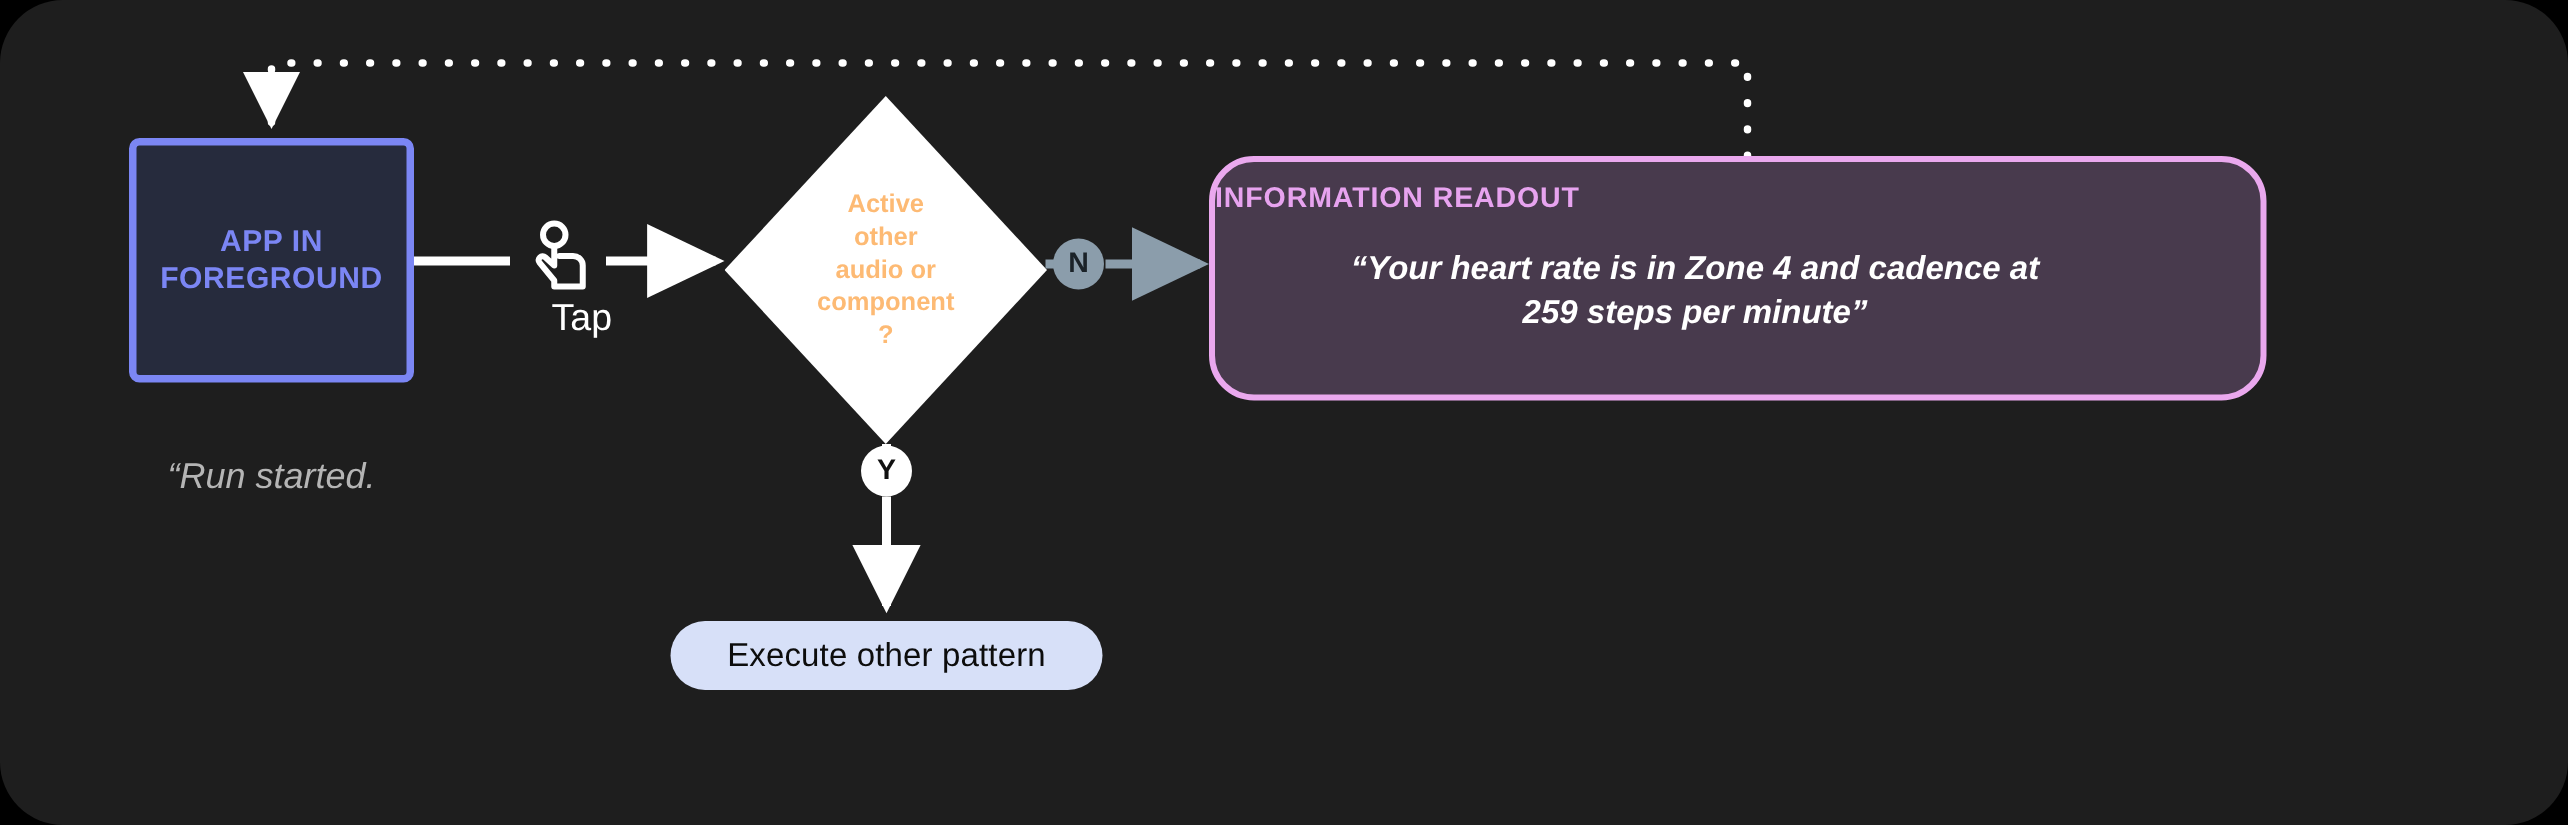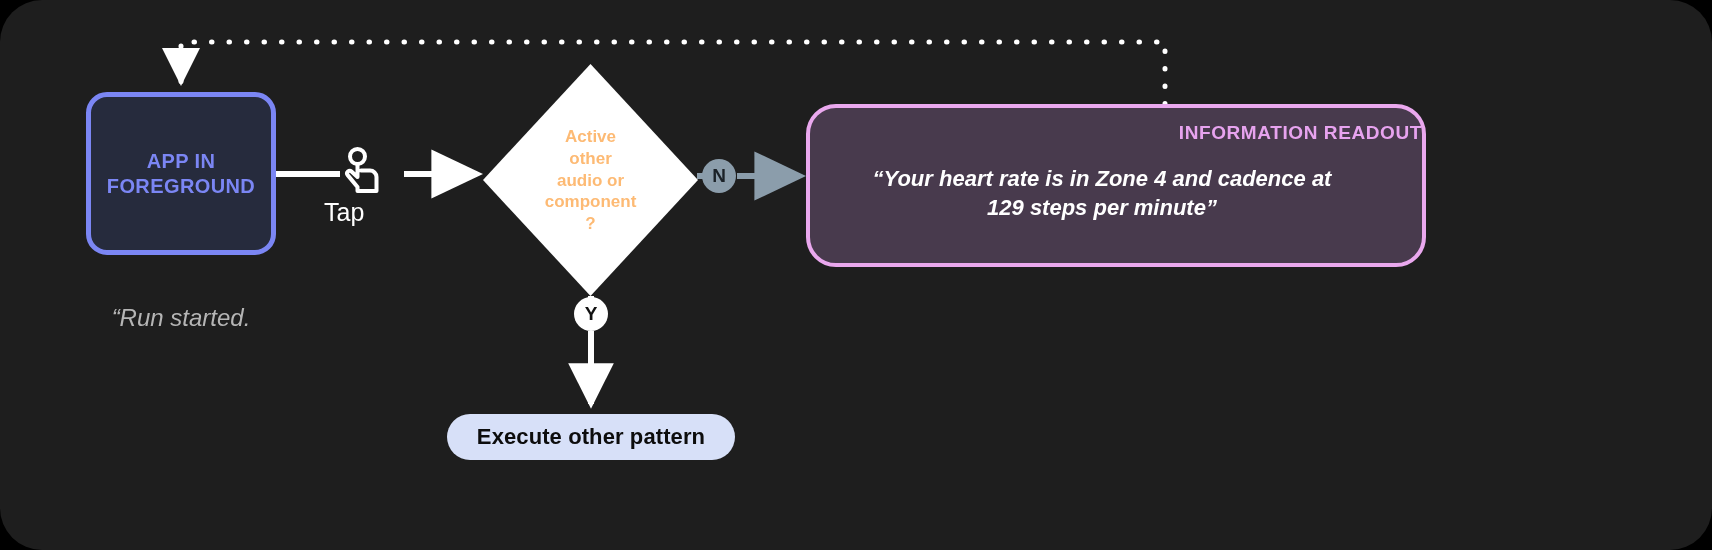--- a/index.html
+++ b/index.html
@@ -32,21 +32,21 @@
   
   .app-node {
     position: absolute;
     left: 86px;
     top: 92px;
     width: 190px;
     height: 163px;
     box-sizing: border-box;
     background: #262b3d;
     border: 5px solid #7b86f4;
-    border-radius: 21px;
+    border-radius: 7px;
     display: flex;
     align-items: center;
     justify-content: center;
   }
   .app-node-label {
     color: #7b86f4;
     font-size: 20px;
     font-weight: bold;
     letter-spacing: 0.4px;
     line-height: 1.24;
@@ -62,24 +62,24 @@
     text-align: center;
     color: #b5b5b5;
     font-size: 24px;
     font-style: italic;
     line-height: 1.32;
   }
 
   
   .tap-group {
     position: absolute;
-    left: 324px;
+    left: 336px;
     top: 146px;
     width: 72px;
-    text-align: left;
+    text-align: right;
   }
   .tap-icon { display: block; margin: 0 auto; }
   .tap-label {
     display: block;
     margin-top: 2px;
     color: #ffffff;
     font-size: 25px;
     line-height: 1;
   }
 
@@ -134,29 +134,29 @@
     top: 297px;
     background: #ffffff;
     color: #111111;
   }
 
   
   .readout {
     position: absolute;
     left: 806px;
     top: 104px;
-    width: 620px;
+    width: 705px;
     height: 163px;
     box-sizing: border-box;
     background: #483a4d;
     border: 4px solid #eaa8ee;
     border-radius: 30px;
     display: flex;
     flex-direction: column;
-    align-items: flex-end;
+    align-items: flex-start;
     justify-content: flex-start;
     padding-top: 14px;
   }
   .readout-title {
     color: #e7a3ef;
     font-size: 19px;
     font-weight: bold;
     letter-spacing: 0.6px;
     text-transform: uppercase;
   }
@@ -181,21 +181,21 @@
     box-sizing: border-box;
     background: #d7e0f8;
     border-radius: 23px;
     display: flex;
     align-items: center;
     justify-content: center;
   }
   .pill-label {
     color: #0d0d0d;
     font-size: 22px;
-    font-weight: bold;
+    font-weight: normal;
     letter-spacing: 0.1px;
   }
 </style>
 </head>
 <body>
 
 <div id="canvas">
 
   <svg class="svg-layer" viewBox="0 0 1712 550">
     <defs>
@@ -259,21 +259,21 @@
     </div>
   </div>
 
   <div class="badge badge-n">N</div>
   <div class="badge badge-y">Y</div>
 
   <div class="readout">
     <div class="readout-title">INFORMATION READOUT</div>
     <div class="readout-body">
       <div>“Your heart rate is in Zone 4 and cadence at</div>
-      <div>129 steps per minute”</div>
+      <div>259 steps per minute”</div>
     </div>
   </div>
 
   <div class="pill">
     <span class="pill-label">Execute other pattern</span>
   </div>
 
 </div>
 
 </body></html>

